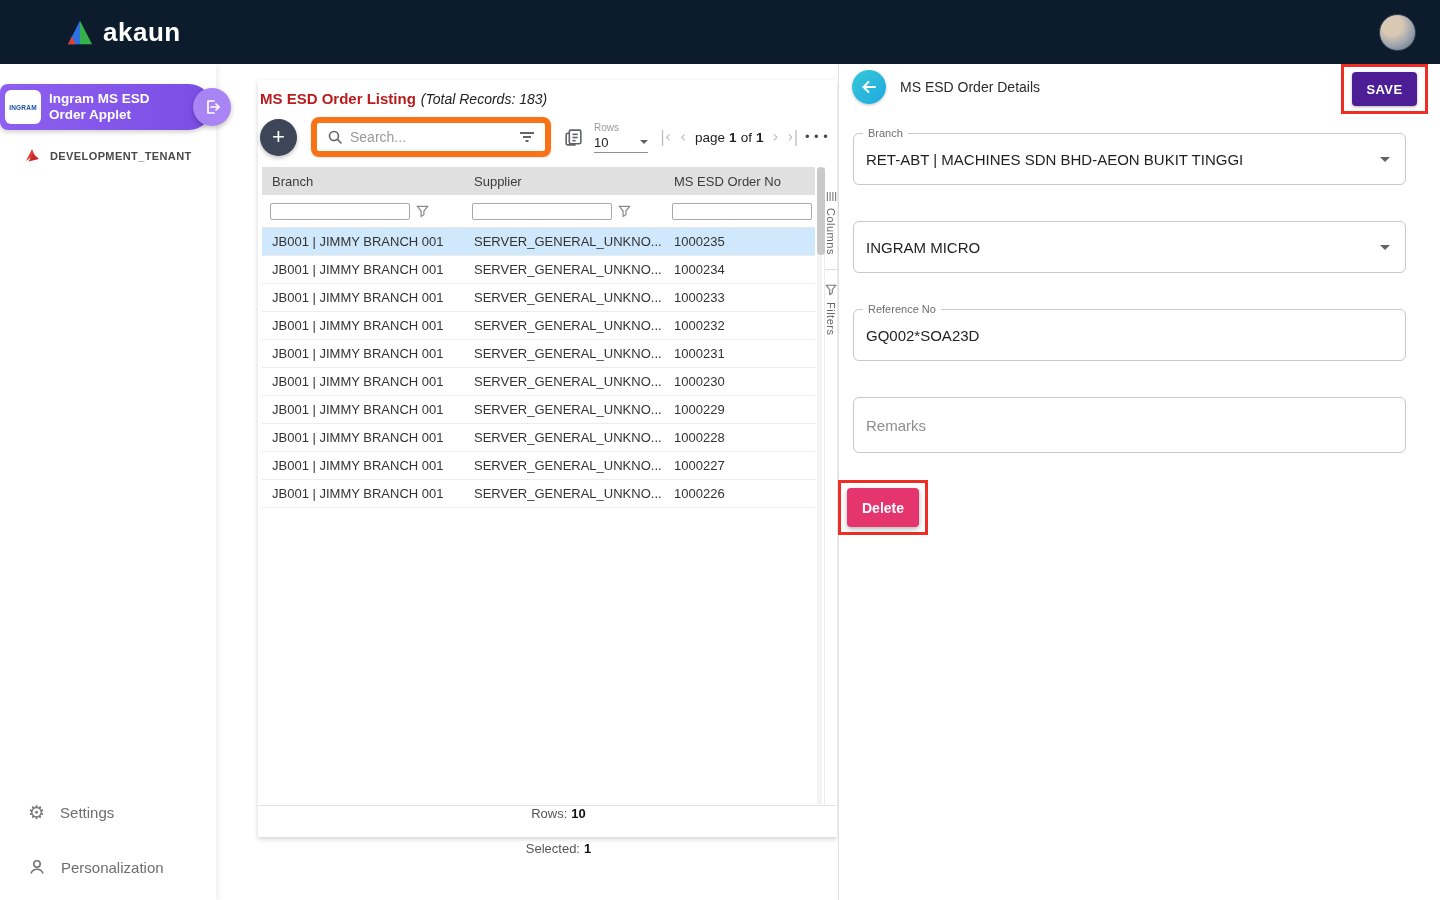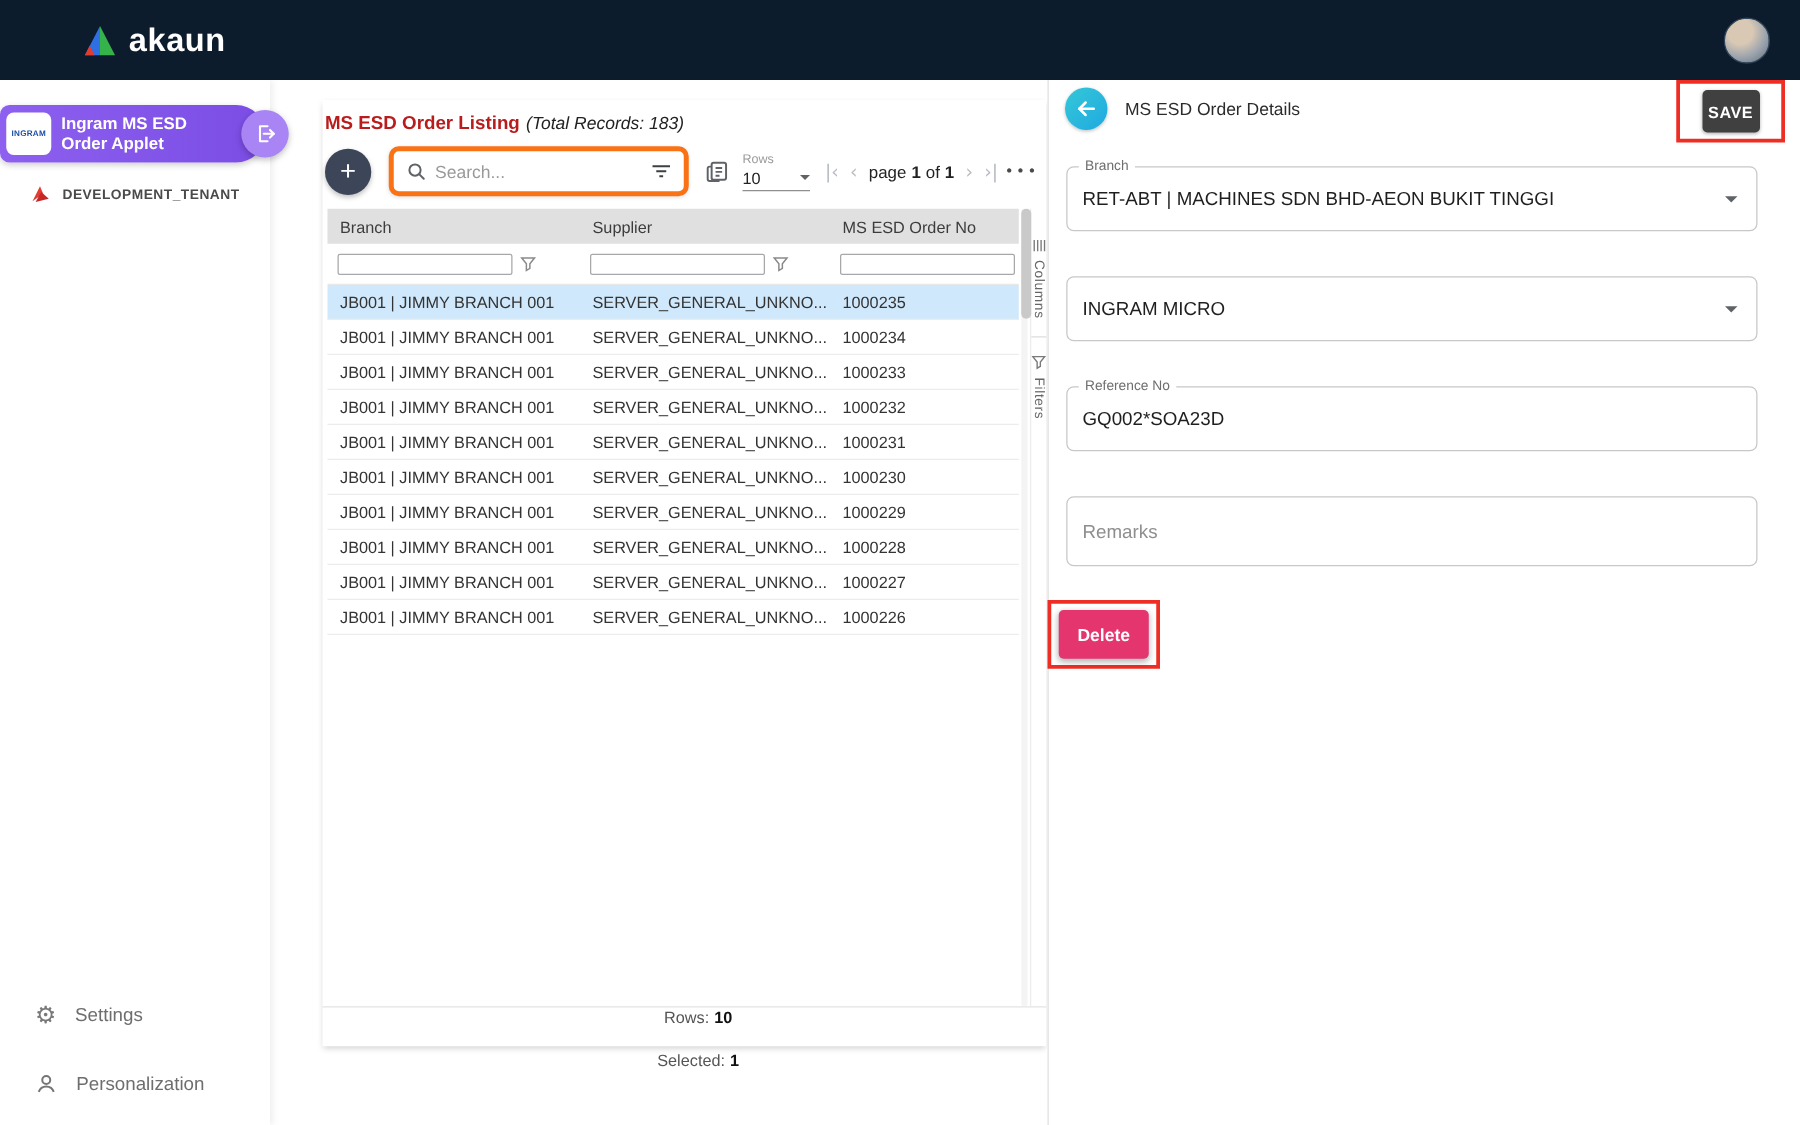--- a/index.html
+++ b/index.html
@@ -44,21 +44,21 @@
   .listing-card { position:absolute; left:258px; top:80px; width:579px; height:757px; background:#fff;
                   box-shadow:0 2px 5px rgba(0,0,0,.18); display:flex; flex-direction:column; z-index:10; }
   .title-row { padding:10px 2px 0 2px; display:flex; align-items:baseline; gap:5px; }
   .lt-bold { font-size:15px; font-weight:700; color:#b91c1c; }
   .lt-total { font-size:14px; color:#222;font-style:italic; }
 
   .toolbar { height:54px; display:flex; align-items:center; padding:6px 4px 0 2px; }
   .plus-btn { width:37px; height:37px; border-radius:50%; background:#3c4658; border:none; color:#fff;
               font-size:22px; line-height:1; display:flex; align-items:center; justify-content:center;
               margin-right:14px; cursor:pointer; box-shadow:0 2px 4px rgba(0,0,0,.25); flex:0 0 auto; }
-  .search-box { width:240px; height:40px; border:4px solid #f97316; border-radius:8px;
+  .search-box { width:240px; height:40px; border:6px solid #f97316; border-radius:8px;
                 box-shadow:0 1px 3px rgba(0,0,0,.10); display:flex; align-items:center; gap:7px;
                 padding:0 10px; margin-right:12px; background:#fff; flex:0 0 auto; }
   .search-box input { flex:1; min-width:0; border:none; outline:none; font-size:14px; color:#333;
                       font-family:"Liberation Sans",sans-serif; }
   .search-box input::placeholder { color:#9a9a9a; }
   .pages-icon { margin-right:10px; cursor:pointer; display:flex; flex:0 0 auto; }
   .rows-select { width:54px; margin-right:12px; cursor:pointer; flex:0 0 auto; }
   .rows-label { font-size:10px; color:#9a9a9a; margin-bottom:2px; }
   .rows-value-row { display:flex; align-items:center; justify-content:space-between;
                     border-bottom:1px solid #8f8f8f; padding-bottom:2px; font-size:13px; color:#222; }
@@ -98,21 +98,21 @@
   
   .details { position:absolute; left:838px; top:64px; width:602px; height:836px; background:#fff;
              border-left:1px solid #e0e0e0; z-index:10; }
   .d-header { position:relative; height:46px; display:flex; align-items:center; padding-left:13px; gap:14px; }
   .back-btn { width:34px; height:34px; border-radius:50%;
               background:linear-gradient(135deg,#35c8d8,#1fa9e0); display:flex; align-items:center;
               justify-content:center; box-shadow:0 1px 3px rgba(0,0,0,.25); cursor:pointer; flex:0 0 auto; }
   .d-title { font-size:14px; color:#2b2b2b; }
   .save-annotation { position:absolute; top:0; right:12px; width:87px; height:50px;
                      border:3px solid #ee2e24; display:flex; align-items:center; justify-content:center; }
-  .save-btn { width:46px; height:34px; background:#404040; border:none; border-radius:4px; color:#fff;
+  .save-btn { width:65px; height:34px; background:#4c1d95; border:none; border-radius:4px; color:#fff;
               font-weight:700; font-size:13px; letter-spacing:.4px; cursor:pointer;
               font-family:"Liberation Sans",sans-serif; box-shadow:0 1px 3px rgba(0,0,0,.3); }
   .d-tabs { position:relative; height:50px; display:flex; align-items:stretch; }
   .grid-icon { position:absolute; left:17px; top:3px; width:34px; height:34px; border-radius:9px;
                background:linear-gradient(135deg,#3fb6ea,#1e93dc); display:flex; align-items:center;
                justify-content:center; box-shadow:0 1px 3px rgba(0,0,0,.2); }
   .tab { width:160px; display:flex; align-items:center; justify-content:center; font-size:14px;
          color:#5f6368; position:relative; cursor:pointer; }
   .tab.active { color:#1d1d2b; font-weight:700; }
   .tab.active::after { content:""; position:absolute; left:0; right:0; bottom:0; height:3px; background:#3d4db7; }

